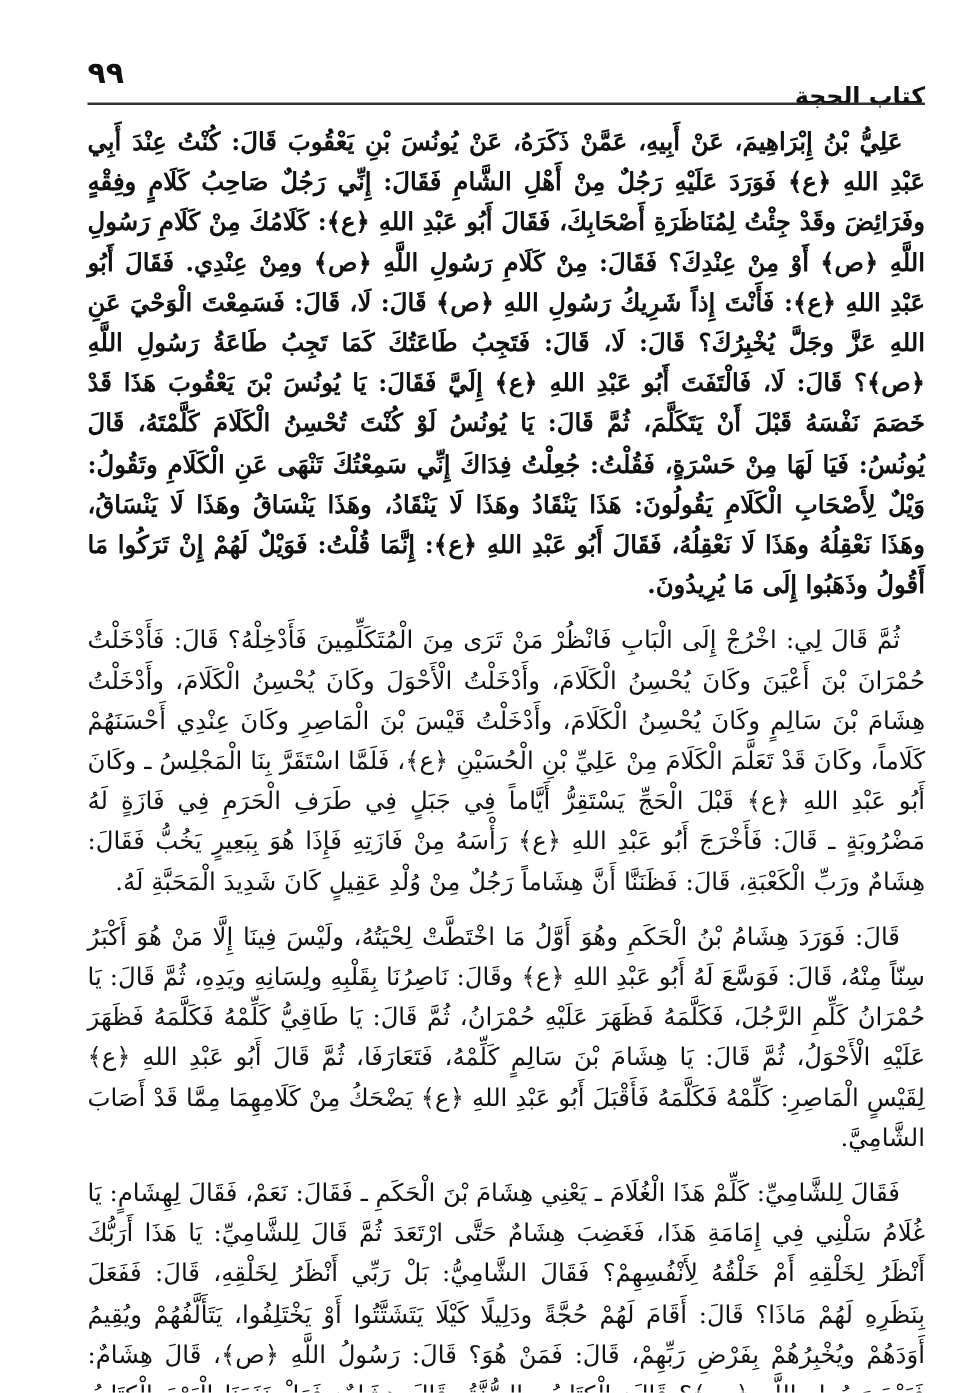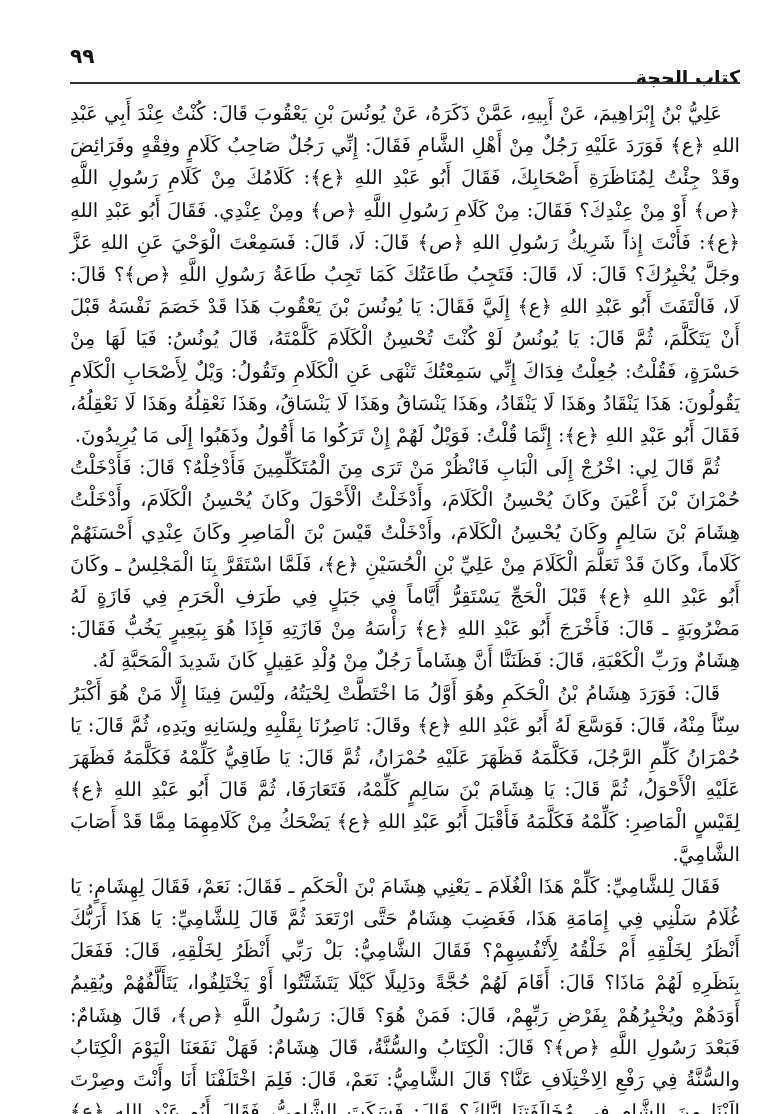--- a/index.html
+++ b/index.html
@@ -1,26 +1,26 @@
 <!DOCTYPE html>
 <html><head>
 <meta charset="utf-8">
 <style>
   html, body { margin:0; padding:0; }
   body { width:780px; height:1114px; background:#ffffff; overflow:hidden; position:relative; }
   .page { position:absolute; left:0; top:0; width:780px; height:1114px; background:#fff; }
   .header { position:absolute; left:70px; top:40px; width:670px; height:38px; direction:rtl; }
   .running-title { position:absolute; right:0; top:26px; font-family:"DejaVu Sans", sans-serif; font-weight:bold; font-size:19px; color:#111; }
-  .page-number { position:absolute; left:0; top:4px; font-family:"DejaVu Sans", sans-serif; font-weight:bold; font-size:20px; color:#111; }
+  .page-number { position:absolute; left:0; top:4px; font-family:"DejaVu Sans", sans-serif; font-weight:bold; font-size:24px; color:#111; }
   .rule { position:absolute; left:70px; top:82px; width:670px; height:2px; background:#333; }
   .body-text { position:absolute; left:70px; top:98px; width:670px; direction:rtl; text-align:justify;
     font-family:"DejaVu Serif", serif; font-size:19.5px; line-height:32.2px; color:#111; }
   .para { margin:0; text-indent:20px; }
-  .para.first { text-indent:18px; }
-  .para + .para { margin-top:0; }
+  .para.first { text-indent:18px;font-weight:bold; }
+  .para + .para { margin-top:12px; }
 </style>
 </head>
 <body>
 
 <div class="page">
   <div class="header">
     <span class="running-title">كتاب الحجة</span>
     <span class="page-number">٩٩</span>
   </div>
   <div class="rule"></div>

